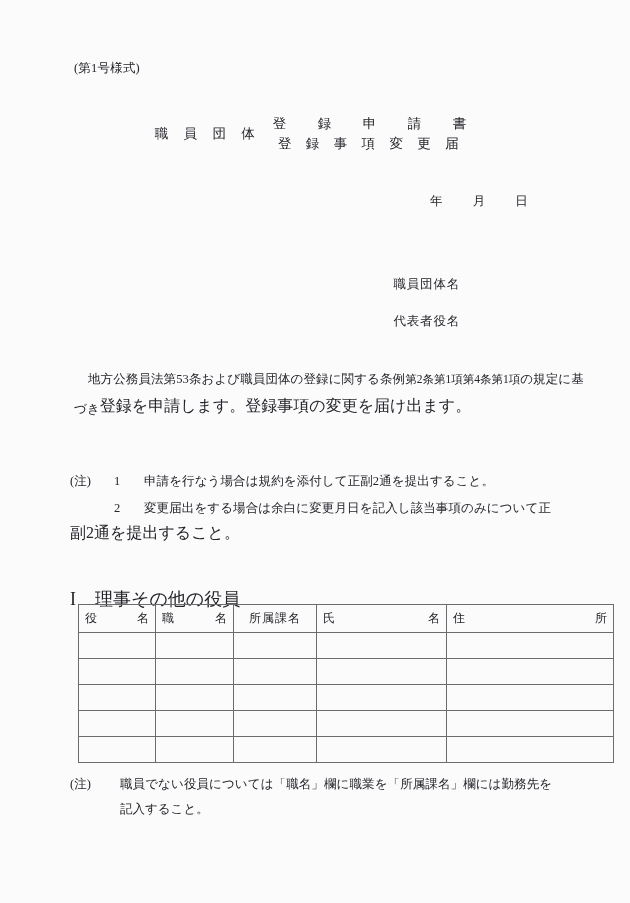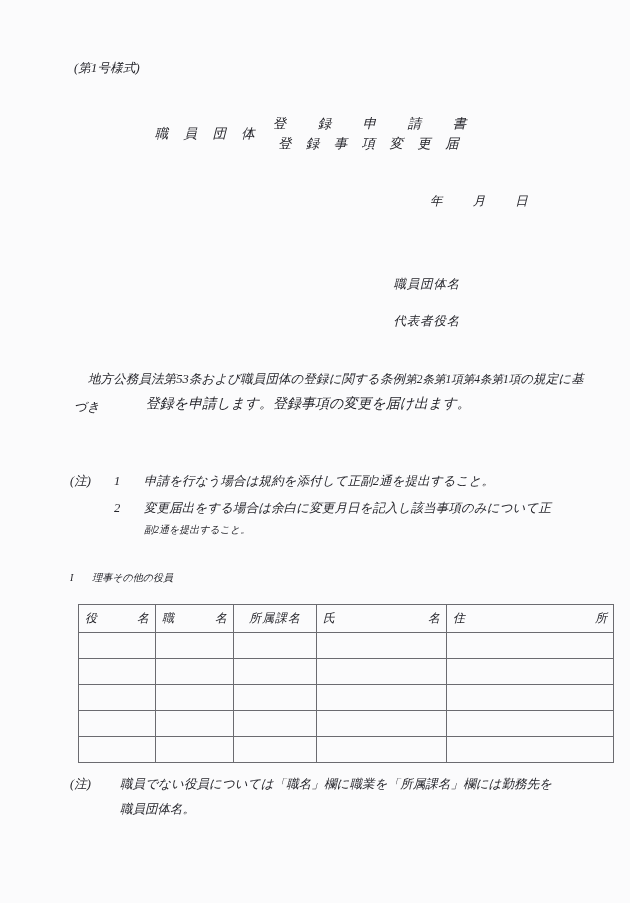--- a/index.html
+++ b/index.html
@@ -14,21 +14,20 @@
     font-family: "Liberation Serif", "DejaVu Serif", serif;
     color: #24242a;
     background: #fbfbfc;
     overflow: hidden;
   }
   .page {
     position: absolute;
     inset: 0;
     width: 531px;
     height: 903px;
-    font-style: italic;
   }
   .abs { position: absolute; }
 
   
   .form-no {
     left: 74px;
     top: 60px;
     font-size: 12.5px;
     letter-spacing: 0.2px;
   }
@@ -113,44 +112,44 @@
   .inline-stack {
     display: inline-flex;
     flex-direction: row;
     justify-content: center;
     line-height: 1.25;
     font-size: 11.5px;
   }
   .inline-stack span { white-space: nowrap; }
   .para-row.r2 { margin-top: 9px; align-items: center; }
   .para-row.r2 .lead { align-self: flex-end; padding-bottom: 1px; }
-  .inline-stack.wide { font-size: 14px; line-height: 1.35; margin-left: 46px; }
+  .inline-stack.wide { font-size: 16px; line-height: 1.35; }
 
   
   .notes {
     left: 70px;
     top: 474px;
     width: 500px;
     font-size: 12.5px;
   }
   .note-row {
     display: flex;
     margin-bottom: 11px;
     line-height: 1.25;
   }
   .note-label { width: 44px; flex: none; }
   .note-num { width: 30px; flex: none; }
   .note-text { flex: 1; letter-spacing: 0.1px; }
-  .note-cont { margin-left: 74px; margin-top: -4px; margin-bottom: 10px; font-size: 10px; }
+  .note-cont { margin-top: -4px; margin-bottom: 10px; font-size: 16px; }
 
   
   .section-head {
     left: 70px;
-    top: 571px;
-    font-size: 10px;
+    top: 587px;
+    font-size: 18px;
   }
   .section-head .num { margin-right: 19px; }
 
   
   .tbl {
     left: 78px;
     top: 604px;
     width: 470px;
     border-collapse: collapse;
     table-layout: fixed;
@@ -320,16 +319,16 @@
         <td class="c5"></td>
       </tr>
     </tbody>
   </table>
 
   <div class="abs bottom-note">
     <div class="row1">
       <span class="bn-label">(注)</span>
       <span class="bn-text">職員でない役員については「職名」欄に職業を「所属課名」欄には勤務先を</span>
     </div>
-    <div class="row2">職員団体名。</div>
+    <div class="row2">記入すること。</div>
   </div>
 
 </div>
 
 </body></html>

